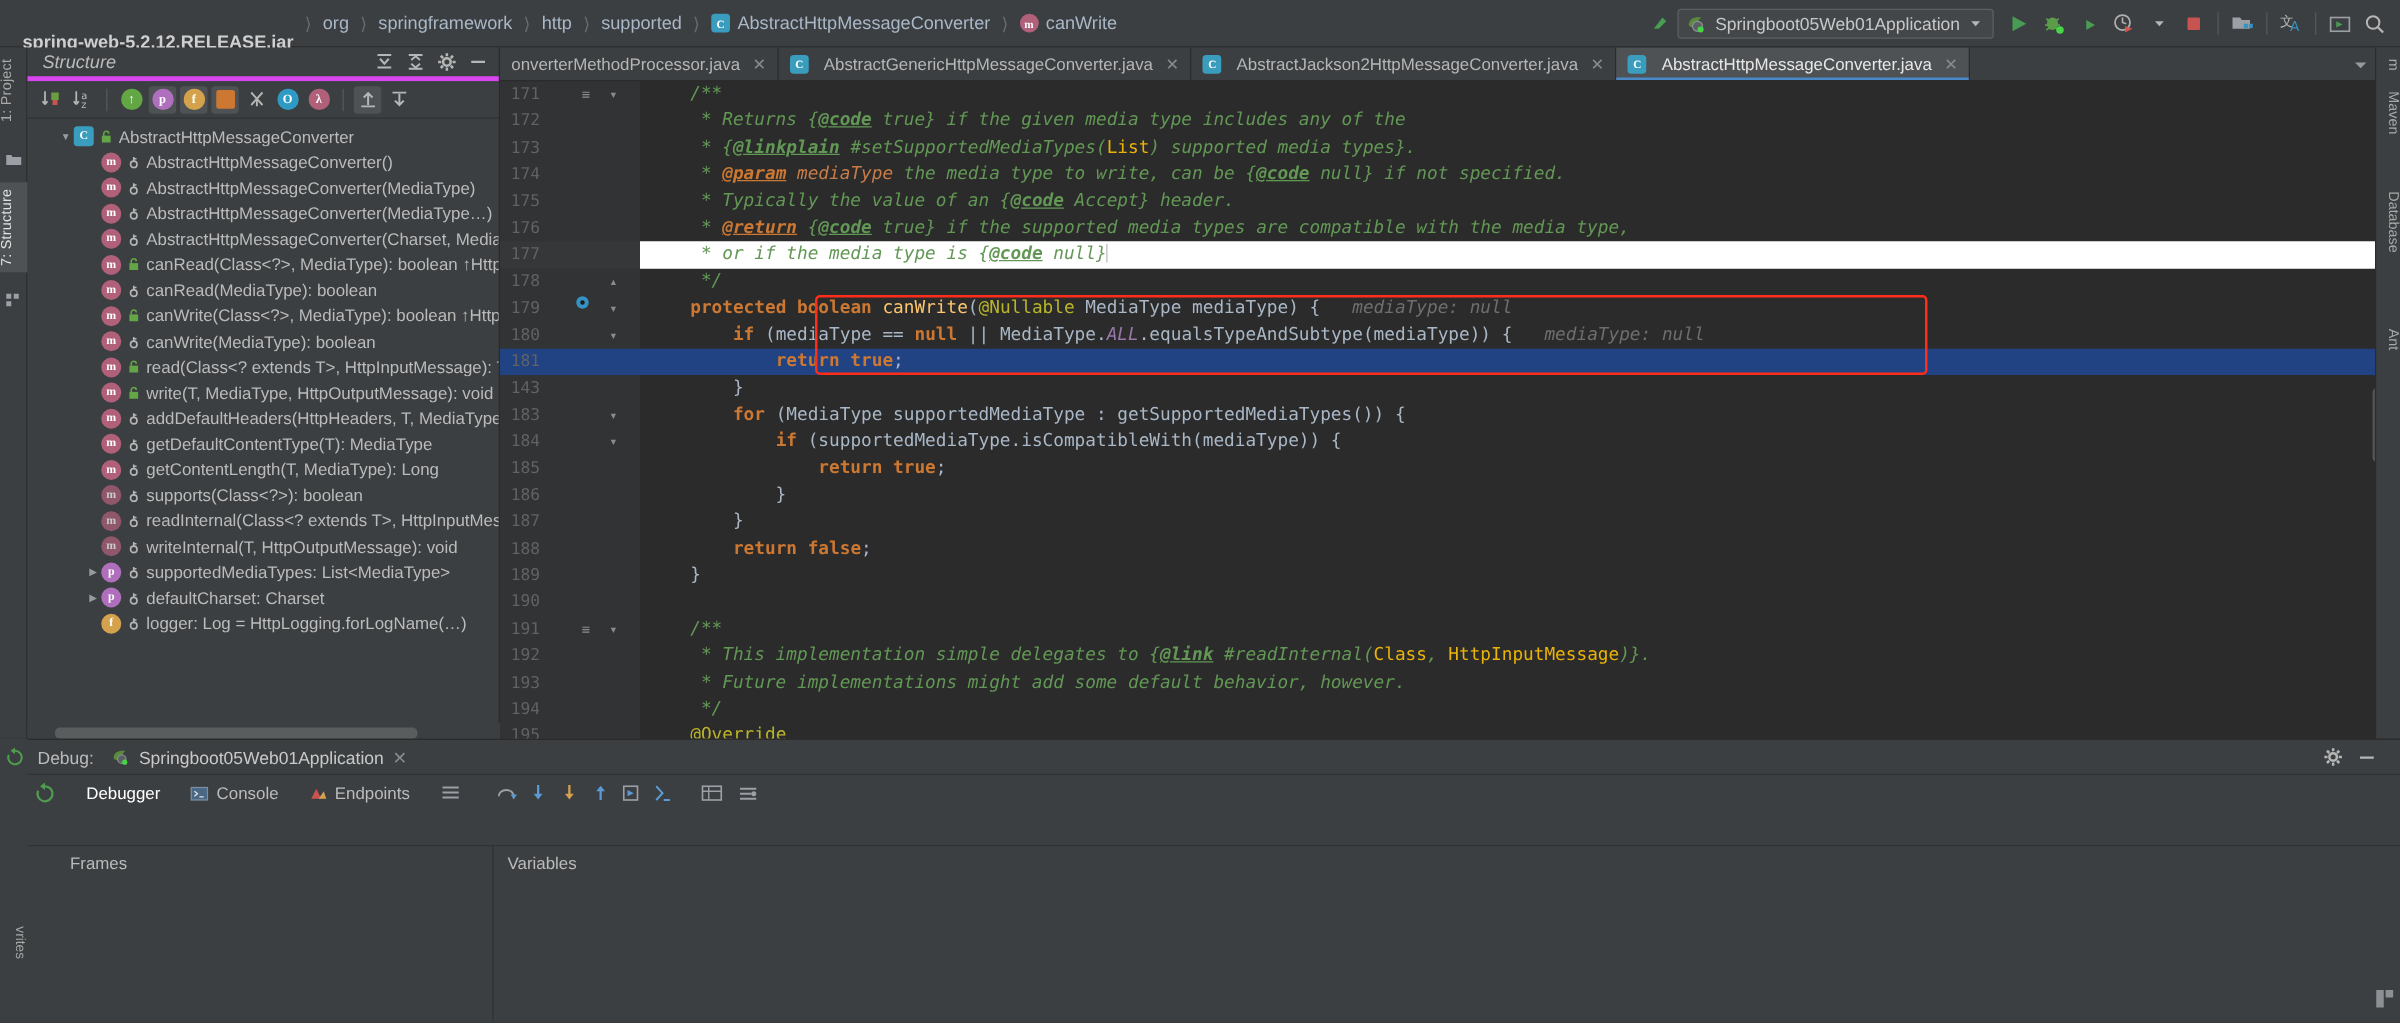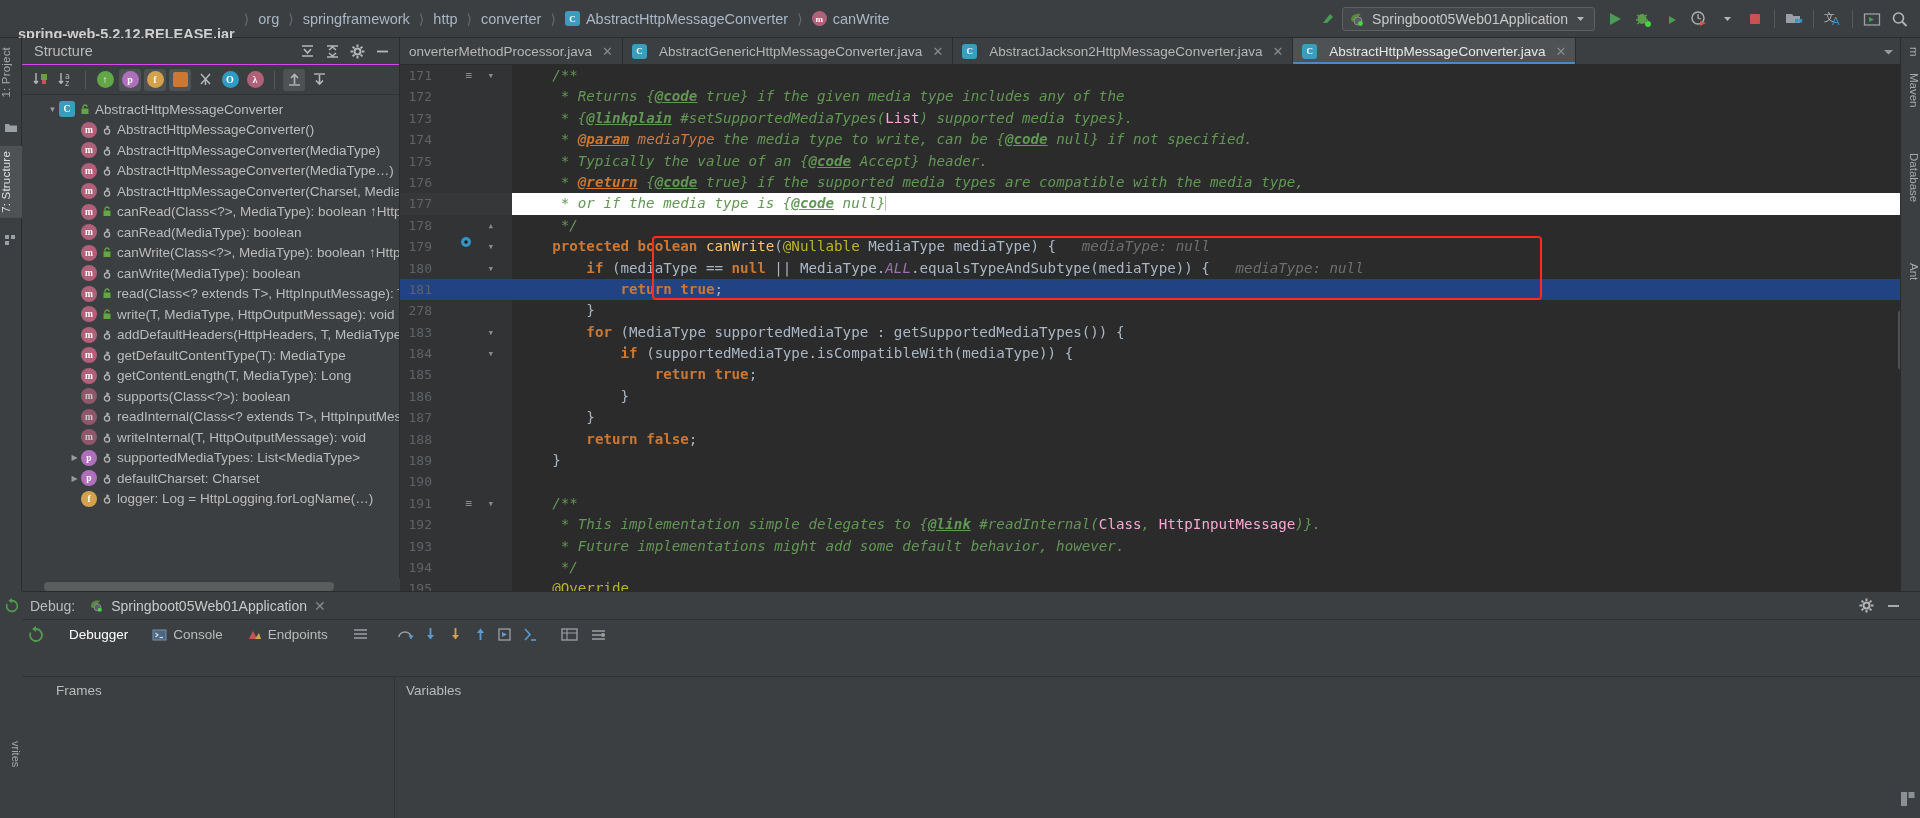--- a/index.html
+++ b/index.html
@@ -56,21 +56,22 @@
   }
   .vtab.sel { background:#4e5254; color:#e0e0e0; }
 
   
   .structure {
     position:absolute; top:38px; left:22px; width:378px; height:553px;
     background:#3c3f41; border-right:1px solid #2b2b2b;
   }
   .struct-head {
     height:27px; display:flex; align-items:center; padding:0 6px 0 12px;
-    border-bottom:1px solid #d946ef;
+    border-bottom:4px solid #d946ef;
+    font-style:italic;
   }
   .struct-title { font-size:14.5px; color:#bbbbbb; }
   .struct-head-icons { margin-left:auto; display:flex; align-items:center; gap:3px; }
   .struct-toolbar {
     height:30px; display:flex; align-items:center; gap:3px; padding:0 8px;
     border-bottom:1px solid #323232; background:#3c3f41;
   }
   .stb {
     width:22px; height:22px; border-radius:3px;
     display:inline-flex; align-items:center; justify-content:center;
@@ -133,21 +134,21 @@
     font-family:"DejaVu Sans Mono", monospace; font-size:14.2px; color:#a9b7c6;
     padding-left:6px;
   }
   .cline.sel { background:#214283; }
   .cmt { color:#629755; font-style:italic; }
   .tag { color:#629755; font-style:italic; text-decoration:underline; font-weight:bold; }
   .tagp { color:#cc7832; font-style:italic; text-decoration:underline; font-weight:bold; }
   .pname { color:#c77b48; font-style:italic; }
   .kw { color:#cc7832; font-weight:bold; }
   .ann { color:#bbb529; }
-  .typ { color:#f9a8d4; }
+  .typ { color:#eab308; }
   .mth2 { color:#ffc66d; }
   .stat { color:#9876aa; font-style:italic; }
   .hint { color:#6e6e6e; font-style:italic; }
 
   .redbox {
     position:absolute; border:2px solid #ff2d1a; border-radius:4px; pointer-events:none;
   }
   .caret { display:inline-block; width:1px; height:15px; background:#bbbbbb; vertical-align:-3px;}
 
   .vscroll { position:absolute; right:2px; width:8px; background:#4f5355; border-radius:4px; }
@@ -186,21 +187,21 @@
   <div class="navbar">
     <div class="crumbs">
       <span class="crumb bold">spring-web-5.2.12.RELEASE.jar</span>
       <span class="crumb-sep">⟩</span>
       <span class="crumb">org</span>
       <span class="crumb-sep">⟩</span>
       <span class="crumb">springframework</span>
       <span class="crumb-sep">⟩</span>
       <span class="crumb">http</span>
       <span class="crumb-sep">⟩</span>
-      <span class="crumb">converter</span>
+      <span class="crumb">supported</span>
       <span class="crumb-sep">⟩</span>
       <span class="crumb">
           <span class="cicon cls">C</span>
           <span>AbstractHttpMessageConverter</span>
         </span>
       <span class="crumb-sep">⟩</span>
       <span class="crumb">
           <span class="cicon mth">m</span>
           <span>canWrite</span>
         </span>
@@ -699,21 +700,21 @@
               <span class="gfold">▾</span>
             </div>
             <div class="gline">
               <span class="gnum">180</span>
               <span class="gfold">▾</span>
             </div>
             <div class="gline" style="background: rgb(33, 66, 131);">
               <span class="gnum">181</span>
             </div>
             <div class="gline">
-              <span class="gnum">278</span>
+              <span class="gnum">143</span>
             </div>
             <div class="gline">
               <span class="gnum">183</span>
               <span class="gfold">▾</span>
             </div>
             <div class="gline">
               <span class="gnum">184</span>
               <span class="gfold">▾</span>
             </div>
             <div class="gline">

